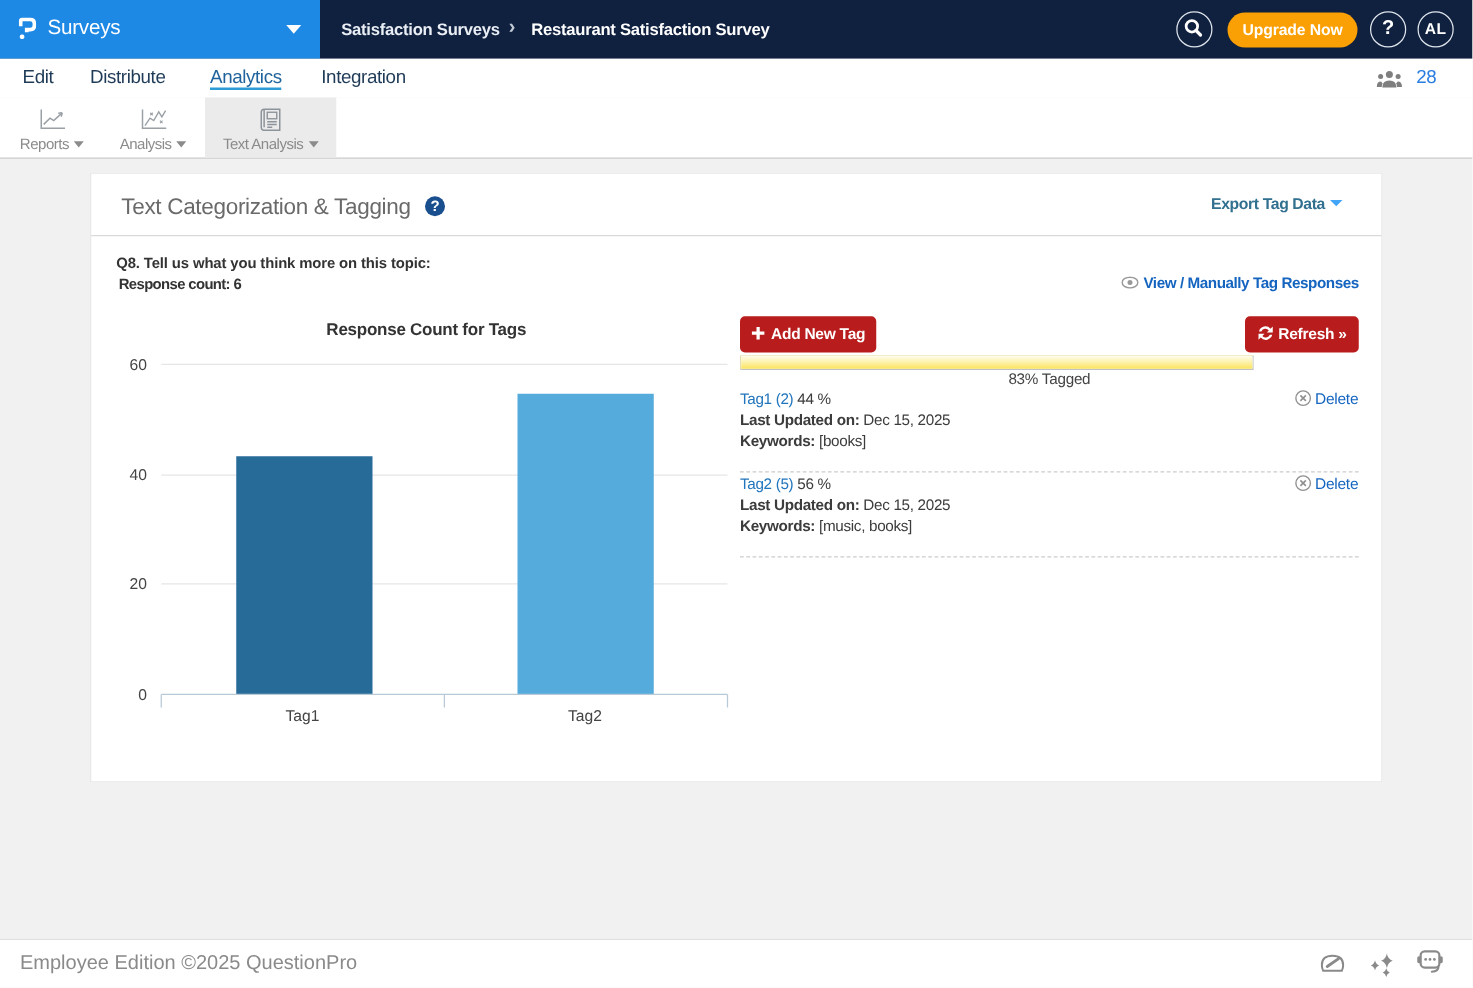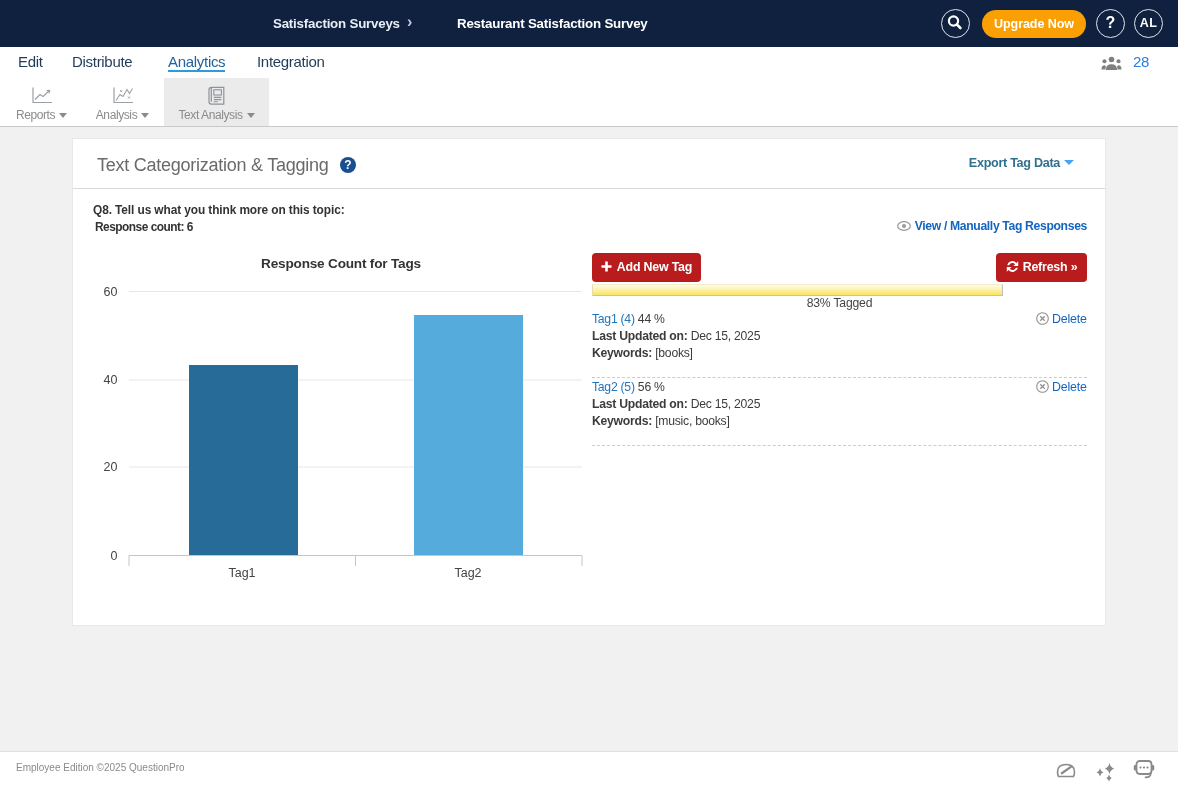--- a/index.html
+++ b/index.html
@@ -8,21 +8,21 @@
 .abs { position:absolute; }
 
 
 #topbar { position:absolute; left:0; top:0; width:1178px; height:47px; background:#10203f; }
 #brand { position:absolute; left:0; top:0; width:256px; height:47px; background:#1e88e5; }
 #brand svg.logo { position:absolute; left:14px; top:13px; }
 #brand .bname { position:absolute; left:38px; top:13px; font-size:16.5px; color:#fff; letter-spacing:-0.2px; }
 #brand .caret { position:absolute; left:229px; top:20px; width:0; height:0; border-left:6px solid transparent; border-right:6px solid transparent; border-top:7px solid #fff; }
 .crumb1 { position:absolute; left:273px; top:16px; font-size:13.3px; font-weight:bold; color:#e9eef4; letter-spacing:-0.2px; }
 .crumbsep { position:absolute; left:407px; top:13px; font-size:16px; color:#c2cbd6; font-weight:bold; }
-.crumb2 { position:absolute; left:425px; top:16px; font-size:13.3px; font-weight:bold; color:#fff; letter-spacing:-0.2px;margin-left:32px; }
+.crumb2 { position:absolute; left:425px; top:16px; font-size:13.3px; font-weight:bold; color:#fff; letter-spacing:-0.2px; }
 .circbtn { position:absolute; top:9px; width:29px; height:29px; border:1.3px solid #dfe5ec; border-radius:50%; }
 #upgrade { position:absolute; left:982px; top:10px; width:104px; height:28px; background:#fba004; border-radius:14px; color:#fff; font-size:12.6px; font-weight:bold; text-align:center; line-height:28px; letter-spacing:-0.1px; }
 #helpq { color:#fff; font-weight:bold; font-size:16px; text-align:center; line-height:26px; }
 #avatar { color:#fff; font-weight:bold; font-size:12.5px; text-align:center; line-height:26px; letter-spacing:0.3px; }
 
 
 #navrow { position:absolute; left:0; top:47px; width:1178px; height:31px; background:#fff; }
 #navrow .nav { position:absolute; top:6px; font-size:15px; color:#1f3b57; letter-spacing:-0.3px; }
 #navrow .active { color:#20639c; border-bottom:2px solid #2d9cd6; padding-bottom:0; }
 #nv28 { position:absolute; left:1133px; top:6px; font-size:15px; color:#2a7de1; letter-spacing:-0.3px; }
@@ -52,27 +52,35 @@
 #refreshbtn { left:996px; top:253px; width:91px; }
 #progress { position:absolute; left:592px; top:284px; width:411px; height:12px; background:linear-gradient(180deg,#fefce9 0%,#fdf2ae 45%,#fce87c 80%,#fbe45c 100%); border:1px solid #c0c0c0; border-top-color:#f2ecc8; border-left-color:#e4ddb0; border-radius:1px; }
 #ptext { position:absolute; left:592px; top:296px; width:495px; text-align:center; font-size:12.2px; color:#444; letter-spacing:-0.2px; }
 .tagrow { position:absolute; left:592px; font-size:12.2px; color:#3c3c3c; line-height:17.2px; letter-spacing:-0.25px; }
 .tagrow .tlink { color:#2276bd; }
 .delrow { position:absolute; font-size:12.4px; color:#1565c0; letter-spacing:-0.2px; }
 .dashline { position:absolute; left:592px; width:495px; border-top:1px dashed #ccc; }
 
 
 #footer { position:absolute; left:0; top:751px; width:1178px; height:39px; background:#fff; border-top:1px solid #e0e0e0; }
-#ftext { position:absolute; left:16px; top:10px; font-size:10px; color:#8a8a8a; }
+#ftext { position:absolute; left:16px; top:10px; font-size:16px; color:#8a8a8a; }
 .ficon { position:absolute; top:8px; }
 </style>
 </head>
 <body>
 
 <div id="topbar">
+  <div id="brand">
+    <svg class="logo" width="14" height="18" viewBox="0 0 14 18" style="left:14.5px; top:13.5px;">
+      <path d="M1.5 7 V3.2 Q1.5 1.5 3.2 1.5 H9.2 Q12.6 1.5 12.6 5.5 Q12.6 9.6 9.2 9.6 H6.4 V11.8" fill="none" stroke="#fff" stroke-width="3"></path>
+      <rect x="0.9" y="13.6" width="3.5" height="3.5" rx="1.3" fill="#fff"></rect>
+    </svg>
+    <div class="bname">Surveys</div>
+    <div class="caret"></div>
+  </div>
   <div class="crumb1">Satisfaction Surveys</div>
   <div class="crumbsep">›</div>
   <div class="crumb2">Restaurant Satisfaction Survey</div>
   <div class="circbtn" style="left:941px;">
     <svg width="26" height="26" viewBox="0 0 26 26">
         <circle cx="11.5" cy="11" r="4.6" fill="none" stroke="#fff" stroke-width="2.2"></circle>
         <line x1="14.8" y1="14.4" x2="18.4" y2="18" stroke="#fff" stroke-width="2.6" stroke-linecap="round"></line>
       </svg>
   </div>
   <div id="upgrade">Upgrade Now</div>
@@ -164,21 +172,21 @@
       <path d="M5.5 0.5 V10.5 M0.5 5.5 H10.5" stroke="#fff" stroke-width="2.6"></path>
     </svg>Add New Tag</div>
 <div class="btn" id="refreshbtn"><svg width="13" height="13" viewBox="0 0 13 13" style="vertical-align:-1.5px; margin-right:4px;">
       <path d="M1.2 5.2 A5.3 5.3 0 0 1 10.4 3.0 L12.2 1.2 L12.2 6 L7.4 6 L9.1 4.3 A3.5 3.5 0 0 0 3.1 5.2 Z" fill="#fff"></path>
       <path d="M11.8 7.8 A5.3 5.3 0 0 1 2.6 10.0 L0.8 11.8 L0.8 7 L5.6 7 L3.9 8.7 A3.5 3.5 0 0 0 9.9 7.8 Z" fill="#fff"></path>
     </svg>Refresh »</div>
 <div id="progress"></div>
 <div id="ptext">83% Tagged</div>
 
 <div class="tagrow" style="top:310.5px;">
-  <span class="tlink">Tag1 (4)</span> 44 %<br>
+  <span class="tlink">Tag1 (2)</span> 44 %<br>
   <b>Last Updated on:</b> Dec 15, 2025<br>
   <b>Keywords:</b> [books]
 </div>
 <div class="delrow" style="left:1036px; top:312px;"><svg width="13" height="13" viewBox="0 0 13 13" style="vertical-align:-2px; margin-right:3px;">
       <circle cx="6.5" cy="6.5" r="5.8" fill="none" stroke="#909090" stroke-width="1.1"></circle>
       <path d="M4.3 4.3 L8.7 8.7 M8.7 4.3 L4.3 8.7" stroke="#909090" stroke-width="1.3"></path>
     </svg>Delete</div>
 <div class="dashline" style="top:377px;"></div>
 
 <div class="tagrow" style="top:378.5px;">

